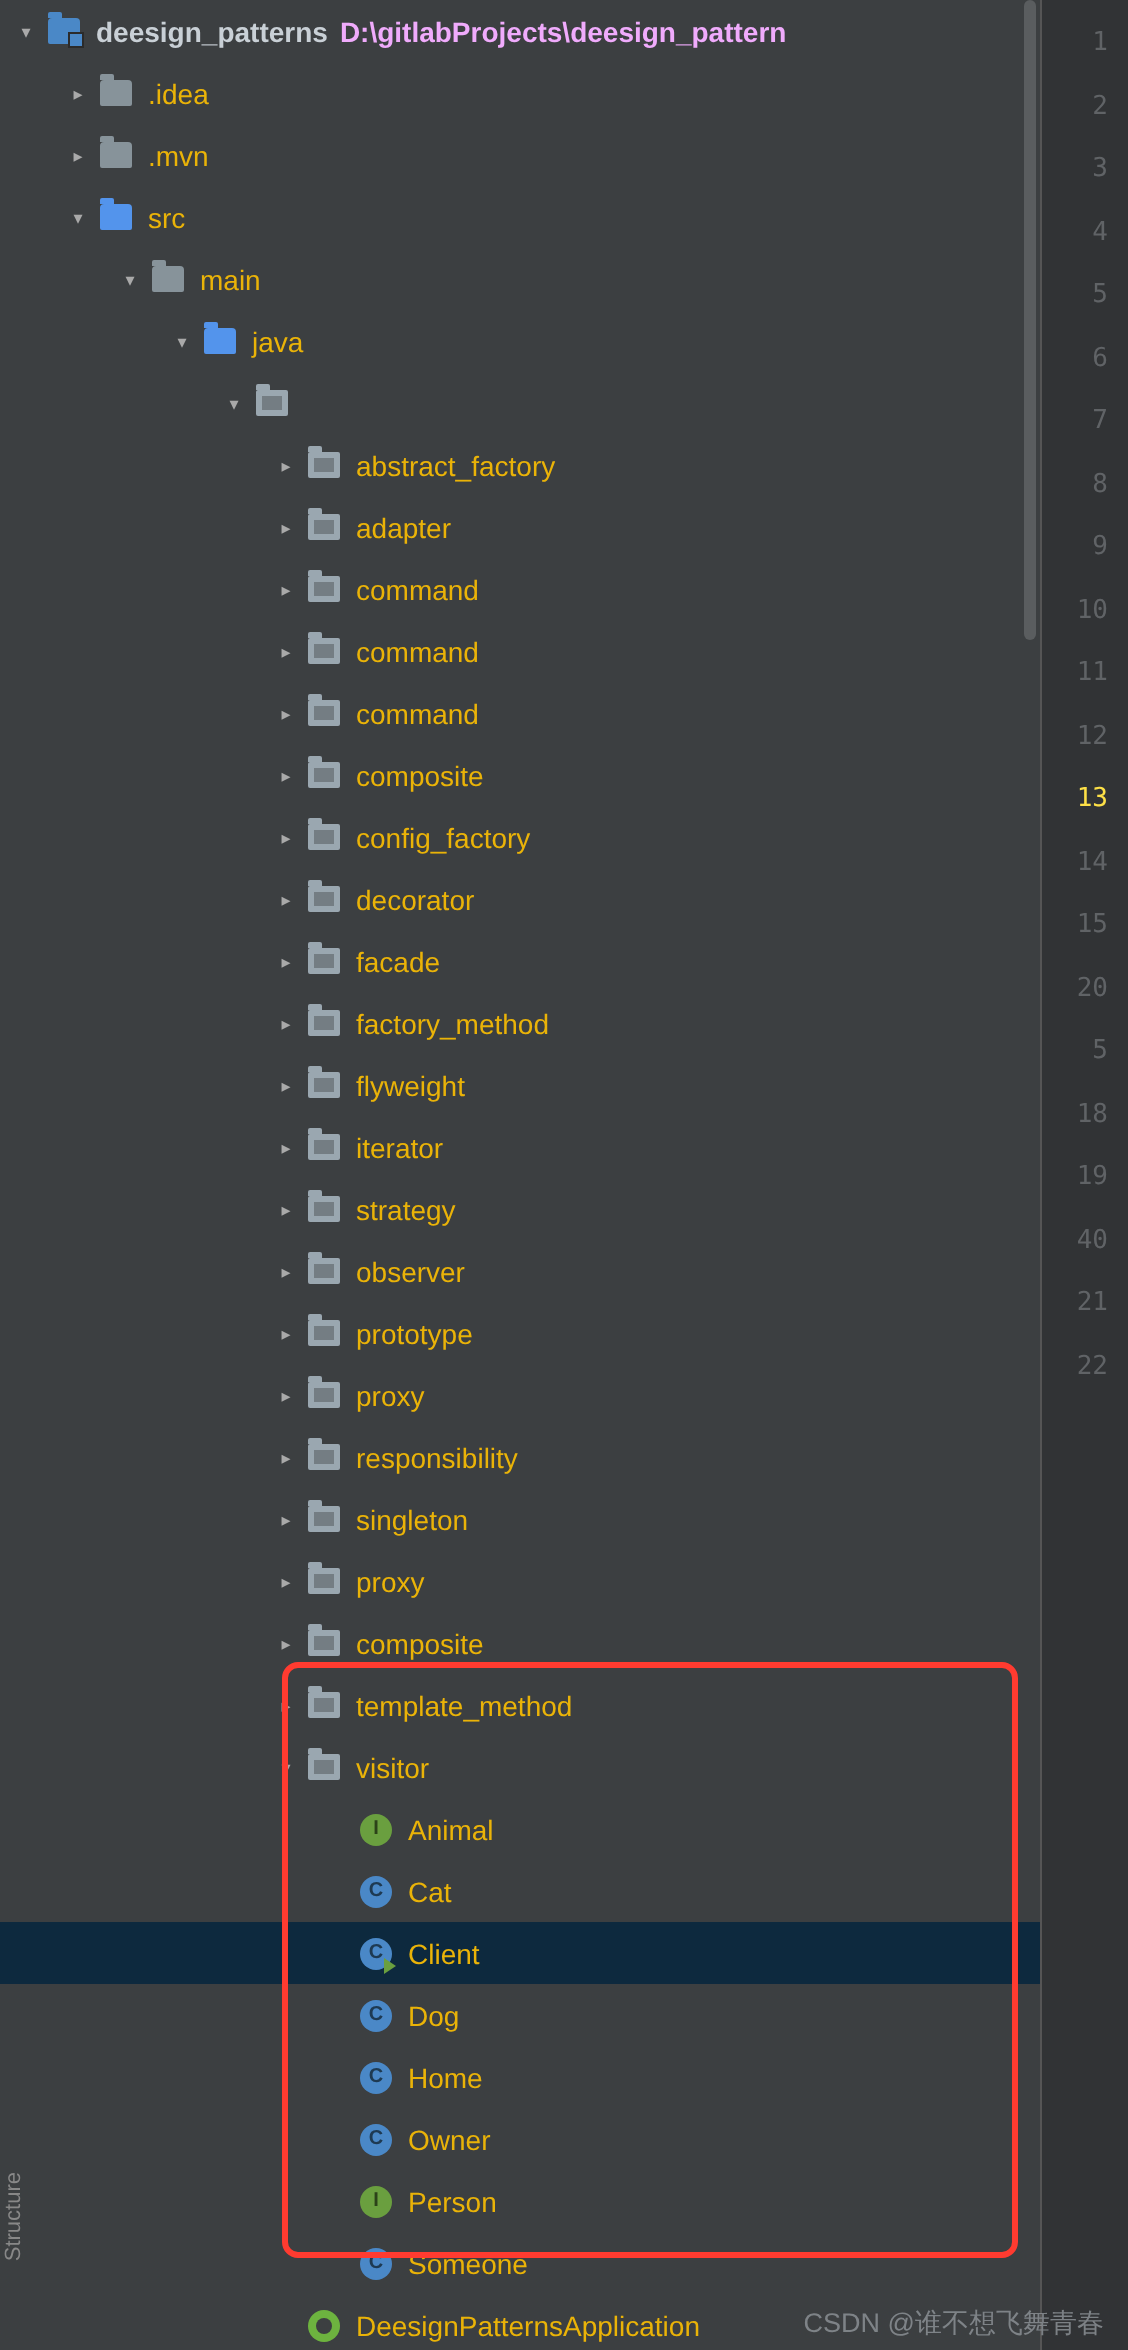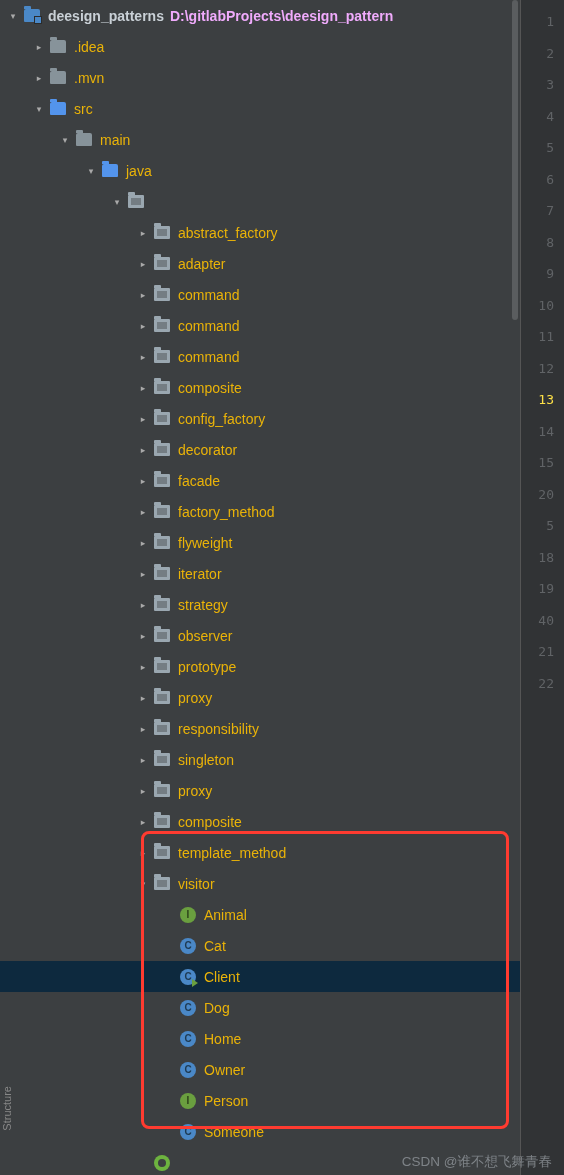--- a/index.html
+++ b/index.html
@@ -405,20 +405,21 @@
             <span class="cls c">C</span>
           </span>
           <span class="lbl">Someone</span>
         </div>
         <div class="row">
           <span class="indent" style="width:130px"></span>
           <span class="arrow none"></span>
           <span class="ico">
             <span class="spring"></span>
           </span>
+          <span class="lbl">DeesignPatternsApplication</span>
         </div>
       </div>
     <div class="scrollbar">
       <div class="thumb" style="top:0;height:320px"></div>
     </div>
     <div class="highlight-box" id="hlbox" style="top: 831px; left: 141px; width: 368px; height: 298px;"></div>
     <div class="left-tab">Structure</div>
   </div>
 
   <div class="gutter" id="gutter">

